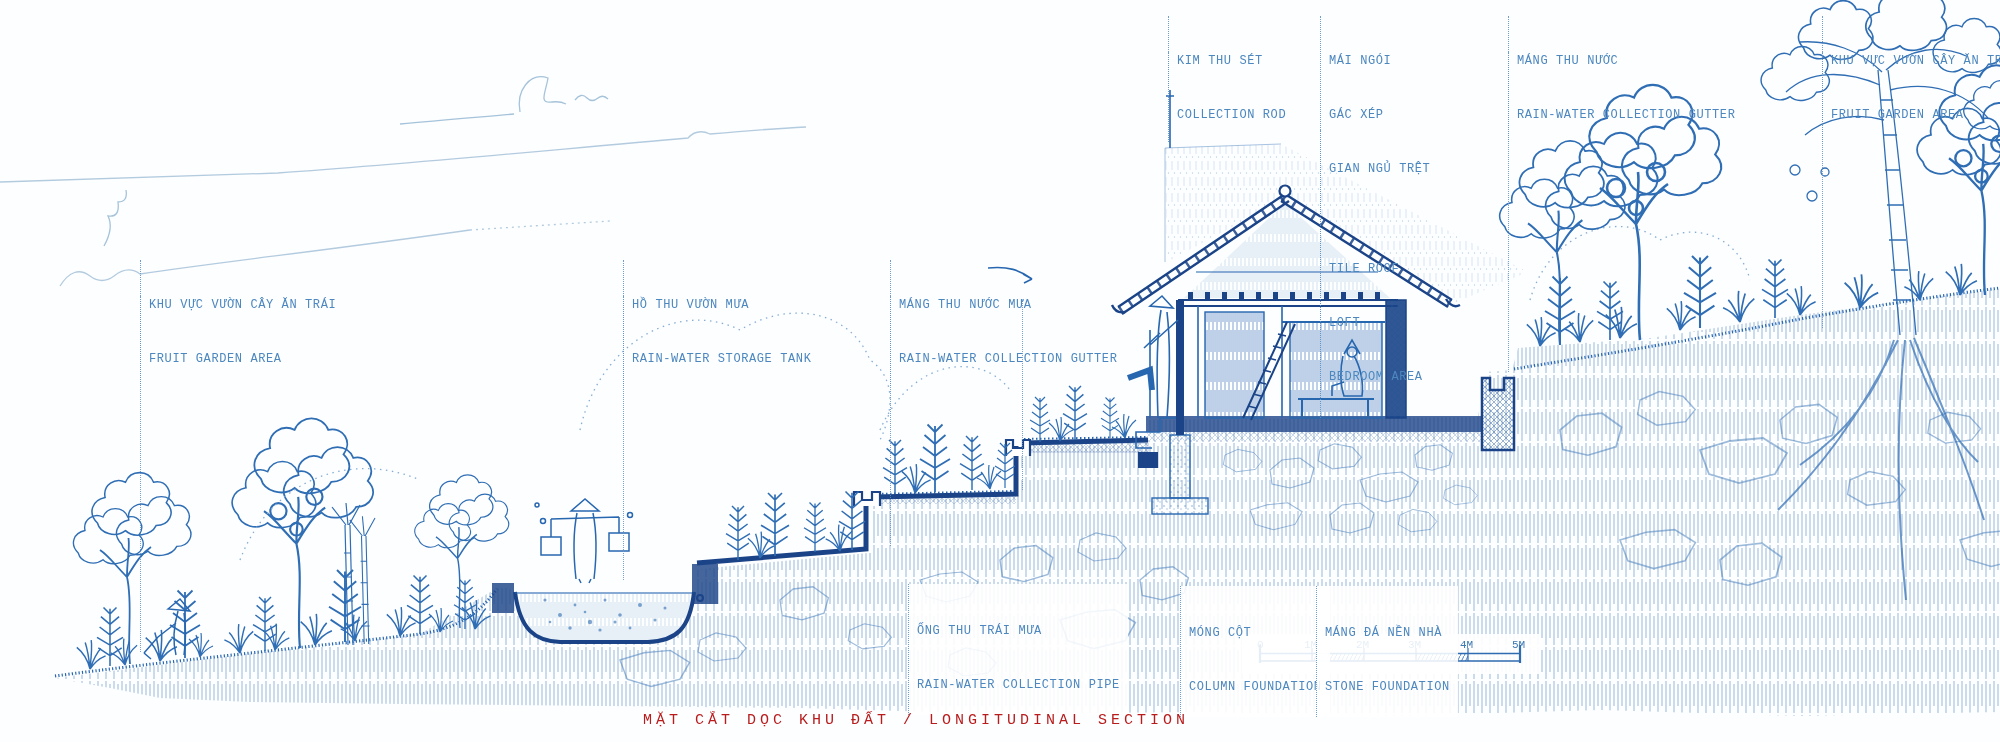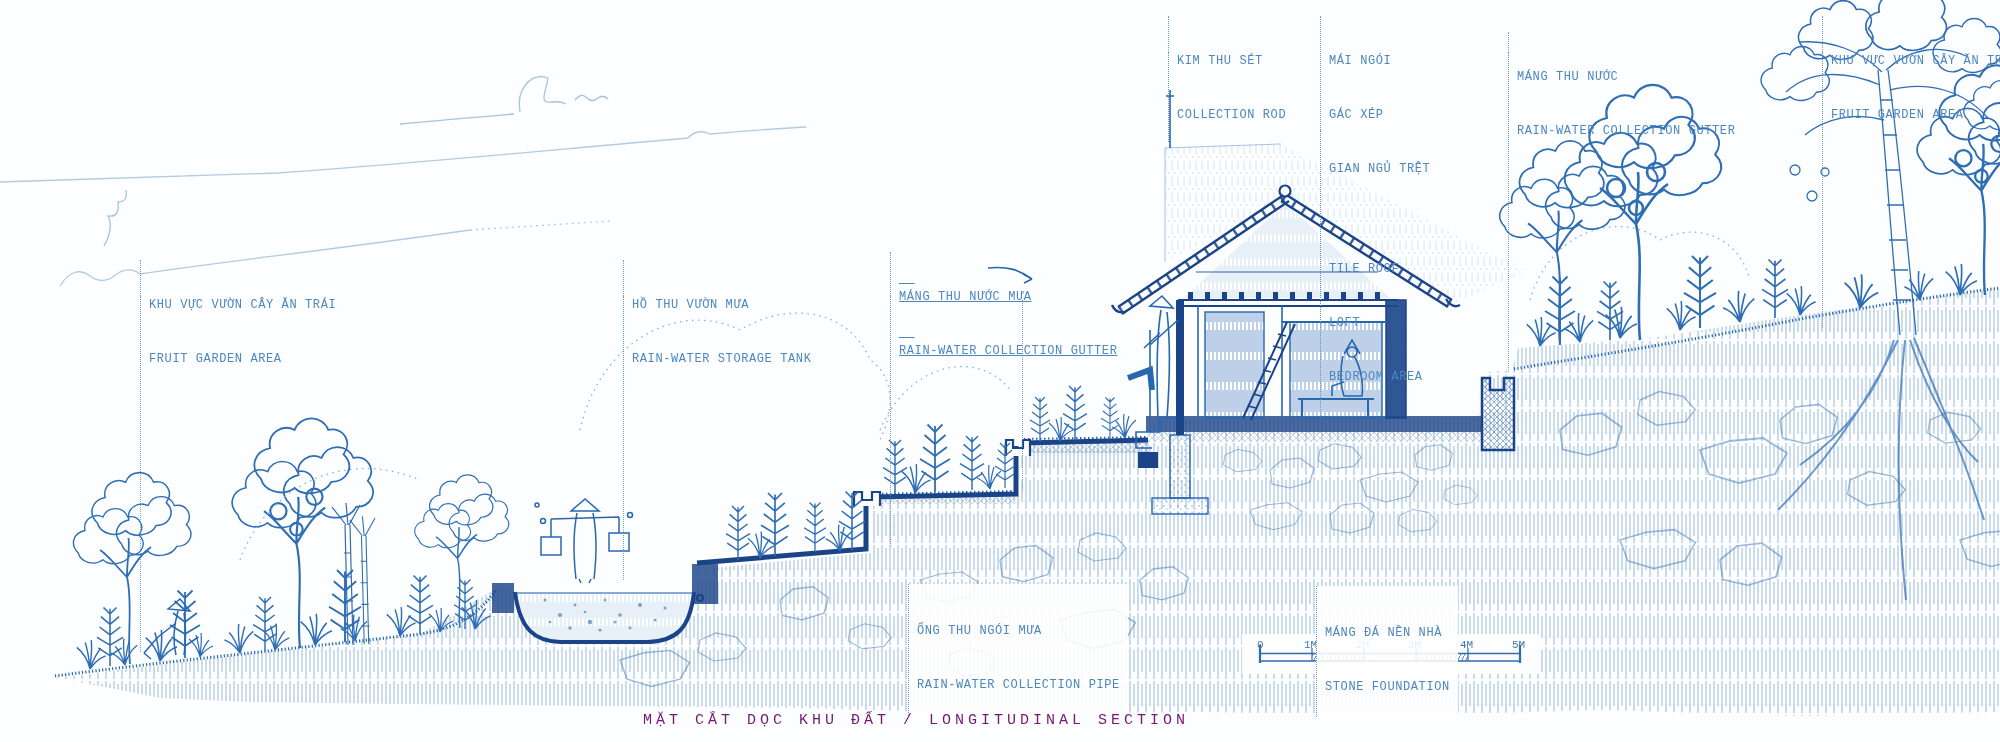--- a/index.html
+++ b/index.html
@@ -7,21 +7,21 @@
   #stage{position:relative;width:2000px;height:742px;background:#fdfeff;
          font-family:"Liberation Mono","DejaVu Sans Mono",monospace;}
   #stage svg{position:absolute;left:0;top:0;}
   .anno{position:absolute;font-size:12px;line-height:1.5;letter-spacing:.6px;
         color:#4c87bf;white-space:pre;border-left:1.5px dotted rgba(98,146,199,.9);
         padding-left:8px;z-index:5;}
   .anno .gap{height:10px;}
   .anno.boxed{background:rgba(255,255,255,.88);padding:2px 8px 3px 8px;}
   .leader{position:absolute;width:0;border-left:1.5px dotted rgba(98,146,199,.85);z-index:4;}
   #title{position:absolute;top:712px;left:916px;transform:translateX(-50%);
-         font-size:15px;letter-spacing:4px;color:#701a75;white-space:pre;z-index:6;}
+         font-size:15px;letter-spacing:4px;color:#b91c1c;white-space:pre;z-index:6;}
 </style>
 </head>
 <body>
 
 <div id="stage">
 
 <svg width="2000" height="742" viewBox="0 0 2000 742">
 <defs>
   <pattern id="hatchV" width="8" height="34" patternUnits="userSpaceOnUse">
     <path d="M2,1 L2,33 M6,4 L6,26" stroke="rgba(38,100,172,.45)" stroke-width="1"></path>
@@ -389,21 +389,21 @@
   <div>FRUIT GARDEN AREA</div>
 </div>
 <div class="leader" style="left:140px;top:296px;height:356px;"></div>
 
 <div class="anno" style="left:623px;top:260px;">
   <div>HỒ THU VƯỜN MƯA</div>
   <div>RAIN-WATER STORAGE TANK</div>
 </div>
 <div class="leader" style="left:623px;top:296px;height:284px;"></div>
 
-<div class="anno" style="left:890px;top:252px;text-decoration:underline;">
+<div class="anno" style="left:890px;top:260px;">
   <div>MÁNG THU NƯỚC MƯA</div>
   <div>RAIN-WATER COLLECTION GUTTER</div>
 </div>
 <div class="leader" style="left:890px;top:296px;height:250px;"></div>
 <div class="leader" style="left:1022px;top:300px;height:190px;"></div>
 
 <div class="anno" style="left:1168px;top:16px;">
   <div>KIM THU SÉT</div>
   <div>COLLECTION ROD</div>
 </div>
@@ -413,37 +413,41 @@
   <div>MÁI NGÓI</div>
   <div>GÁC XÉP</div>
   <div>GIAN NGỦ TRỆT</div>
   <div class="gap"></div>
   <div>TILE ROOF</div>
   <div>LOFT</div>
   <div>BEDROOM AREA</div>
 </div>
 <div class="leader" style="left:1320px;top:130px;height:288px;"></div>
 
-<div class="anno" style="left:1508px;top:32px;">
+<div class="anno" style="left:1508px;top:16px;">
   <div>MÁNG THU NƯỚC</div>
   <div>RAIN-WATER COLLECTION GUTTER</div>
 </div>
 <div class="leader" style="left:1508px;top:52px;height:320px;"></div>
 
 <div class="anno" style="left:1822px;top:16px;">
   <div>KHU VỰC VƯỜN CÂY ĂN TRÁI</div>
   <div>FRUIT GARDEN AREA</div>
 </div>
 <div class="leader" style="left:1822px;top:52px;height:276px;"></div>
 
 <div class="anno boxed" style="left:908px;top:584px;">
-  <div>ỐNG THU NGÓI MƯA</div>
+  <div>ỐNG THU TRÁI MƯA</div>
   <div>RAIN-WATER COLLECTION PIPE</div>
 </div>
 
+<div class="anno boxed" style="left:1180px;top:586px;">
+  <div>MÓNG CỘT</div>
+  <div>COLUMN FOUNDATION</div>
+</div>
 
 <div class="anno boxed" style="left:1316px;top:586px;">
   <div>MÁNG ĐÁ NỀN NHÀ</div>
   <div>STONE FOUNDATION</div>
 </div>
 
 
 <div id="title">MẶT CẮT DỌC KHU ĐẤT / LONGITUDINAL SECTION</div>
 
 </div>

